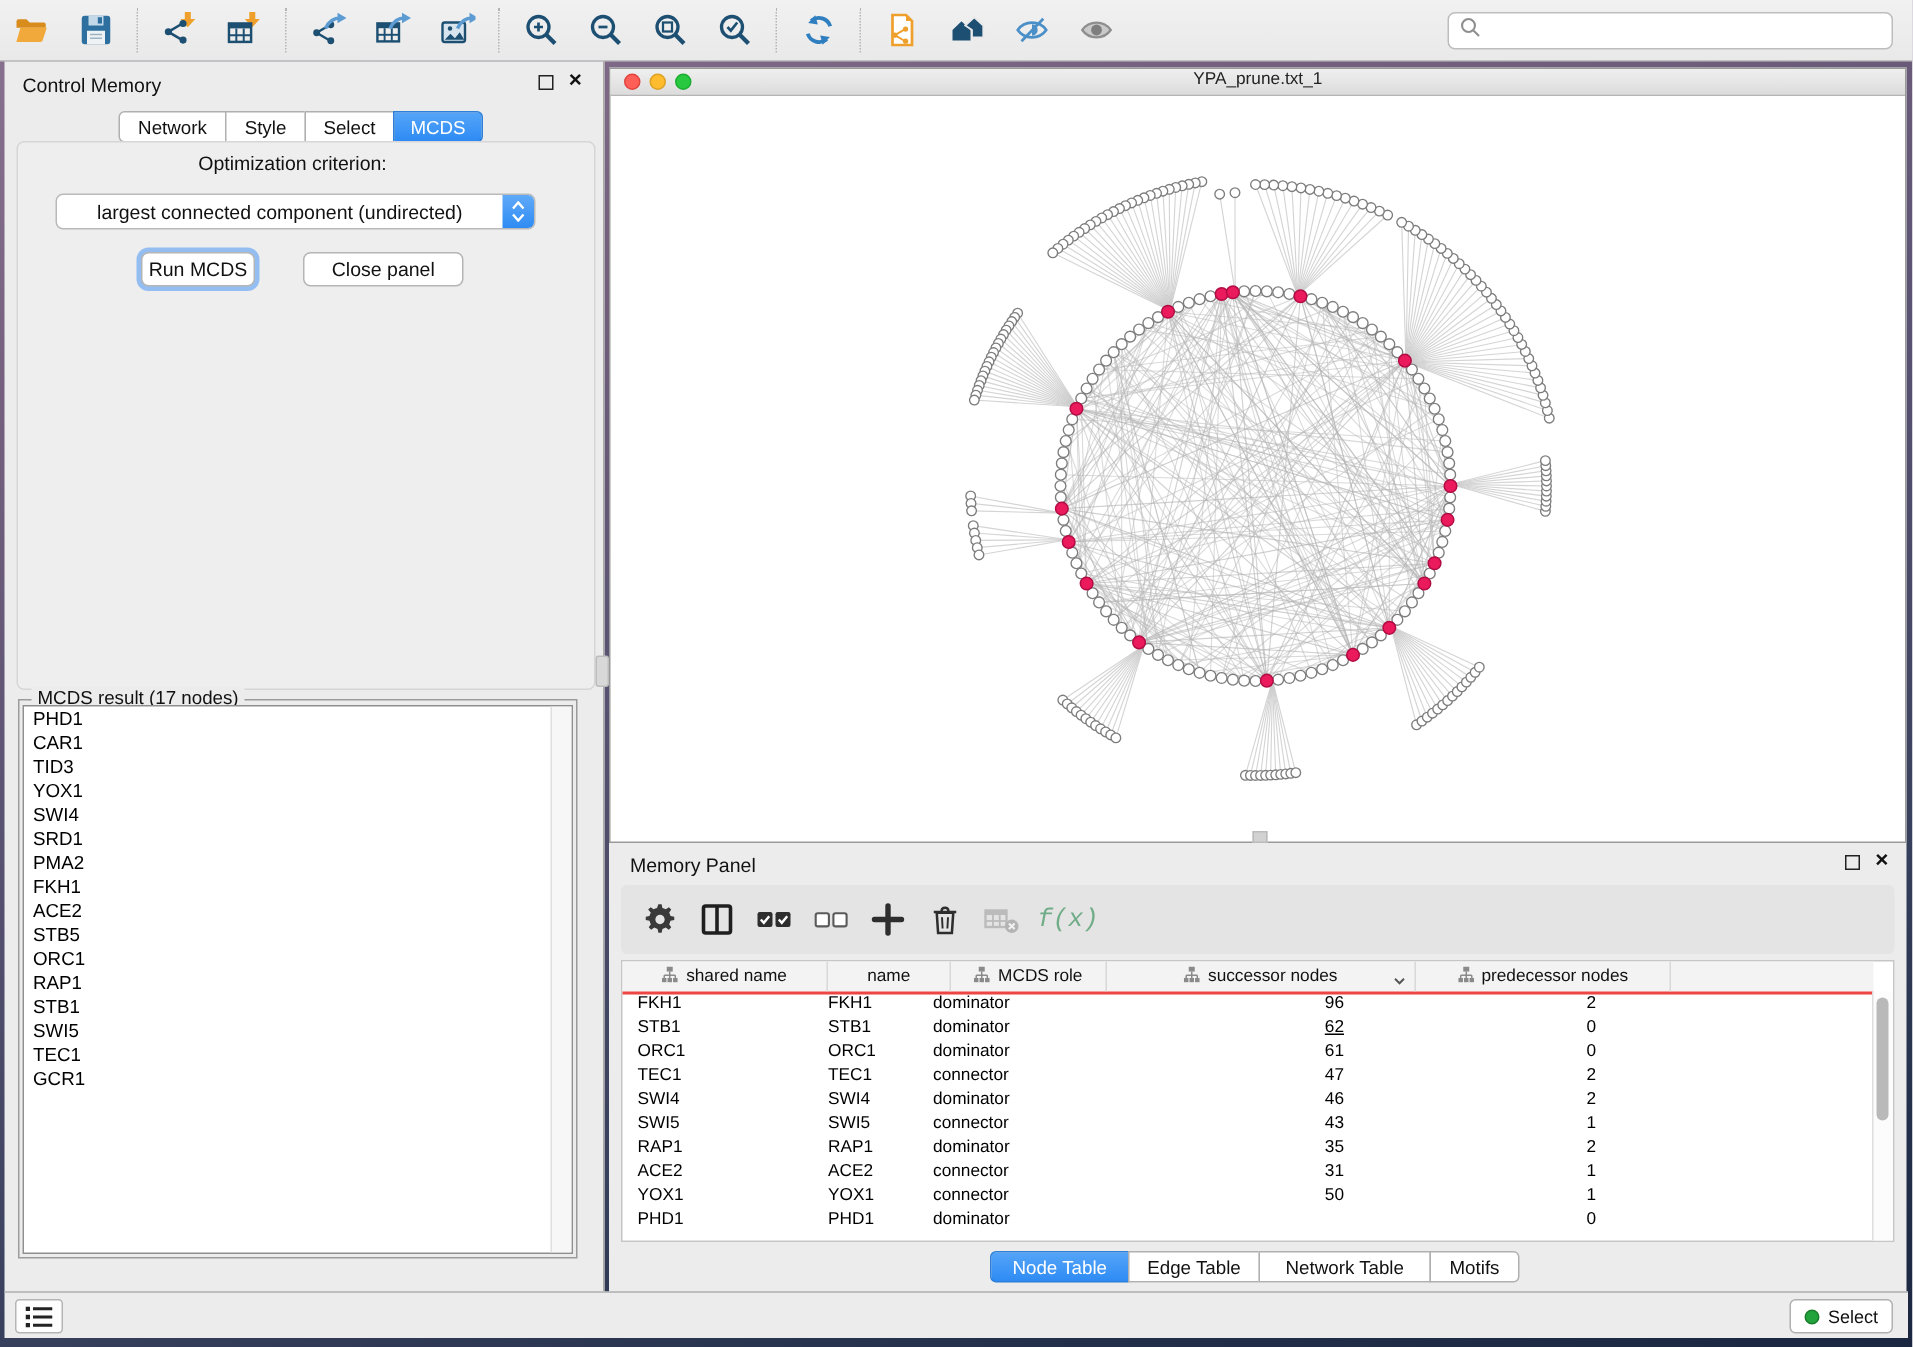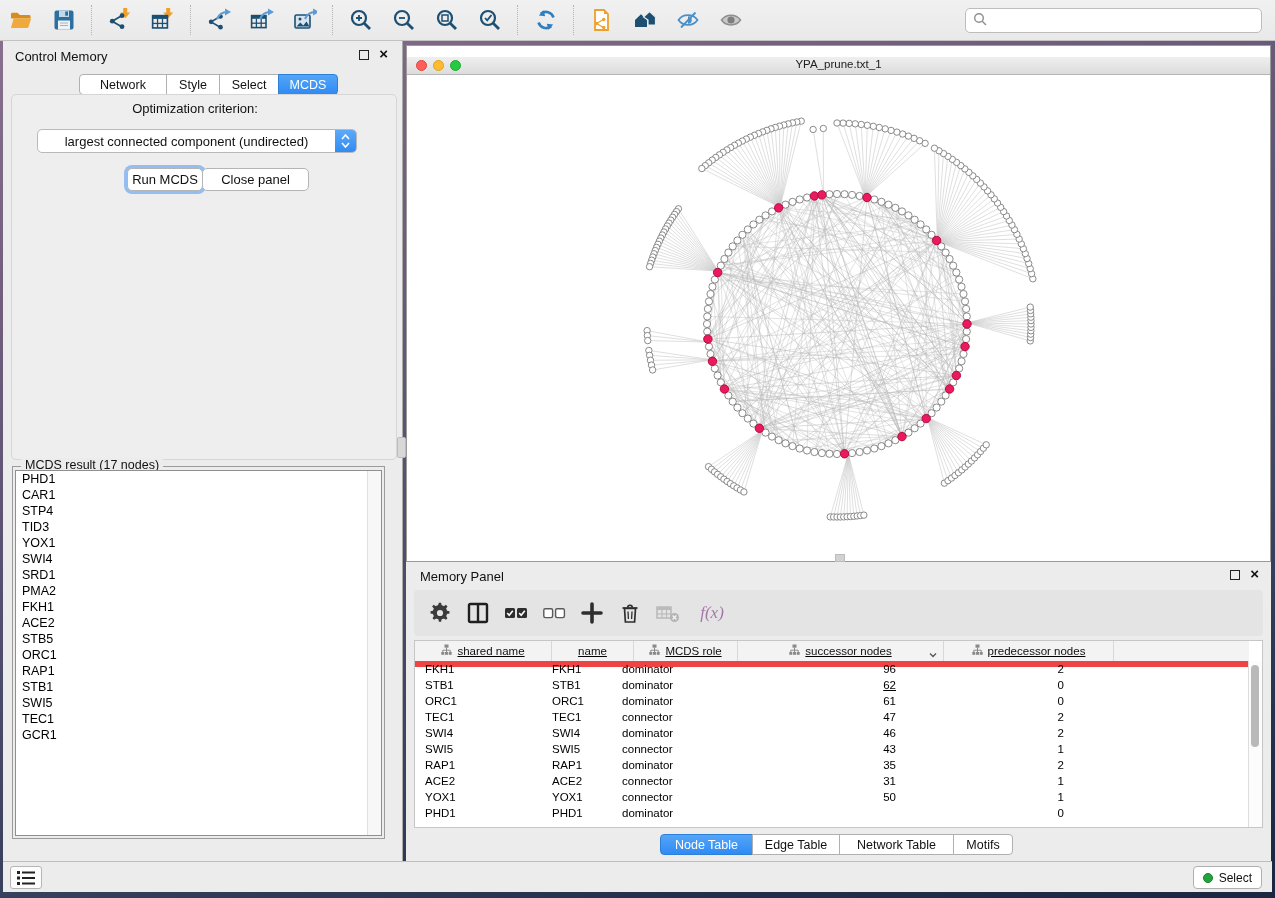--- a/index.html
+++ b/index.html
@@ -38,34 +38,34 @@
     font-size:13px;color:#111;display:flex;align-items:center;justify-content:center;box-sizing:border-box;}
   .btn.focus-ring{box-shadow:0 0 0 3px rgba(100,165,245,.65);}
   .result-group{position:absolute;left:9px;top:425px;width:373px;height:373px;border:1px solid #9b9b9b;box-sizing:border-box;}
   .result-legend{position:absolute;left:8px;top:-9px;background:#ececec;padding:0 4px;font-size:12.5px;color:#111;}
   .result-list{position:absolute;left:2px;top:3px;right:2px;bottom:2px;background:#fff;border:1px solid #8f8f8f;overflow:hidden;}
   .result-scroll{position:absolute;right:0;top:0;bottom:0;width:13px;background:#f7f7f7;border-left:1px solid #e0e0e0;}
   .mcds-item{font-size:12.5px;line-height:16px;padding-left:6px;color:#000;}
   .vsplit-grip{position:absolute;left:397px;top:437px;width:7px;height:19px;background:#d8d8d8;border:1px solid #bdbdbd;border-radius:2px;}
   
   .net-window{position:absolute;left:406px;top:45px;width:865px;height:517px;background:#fff;border:1px solid #9a9a9a;box-sizing:border-box;}
-  .net-titlebar{position:absolute;left:0;top:11px;right:0;height:17px;background:linear-gradient(#efefef,#dcdcdc);border-bottom:1px solid #b5b5b5;}
+  .net-titlebar{position:absolute;left:0;top:0;right:0;height:17px;background:linear-gradient(#efefef,#dcdcdc);border-bottom:1px solid #b5b5b5;}
   .tl{position:absolute;top:3px;width:11px;height:11px;border-radius:50%;}
   .net-title{position:absolute;left:0;right:0;top:1px;text-align:center;font-size:11.5px;color:#222;}
   .net-canvas{position:absolute;left:0;top:17px;}
   .hsplit-grip{position:absolute;left:429px;top:492px;width:8px;height:6px;background:#d2d2d2;border:1px solid #bbb;}
   
   .table-panel{position:absolute;left:406px;top:562px;width:865px;height:299px;background:#ececec;}
   .tp-toolbar{position:absolute;left:8px;top:28px;width:849px;height:46px;background:#e4e4e4;border-radius:4px;
     display:flex;align-items:center;padding-left:14px;box-sizing:border-box;}
   .tp-btn{width:24px;height:24px;margin-right:14px;display:flex;align-items:center;justify-content:center;flex:0 0 auto;}
   .tp-btn.disabled{opacity:.55;}
-  .fx-label{font-size:17px;font-style:italic;font-family:Liberation Serif, serif;color:#701a75;margin-left:2px;}
+  .fx-label{font-size:17px;font-style:italic;font-family:Liberation Mono, monospace;color:#15803d;margin-left:2px;}
   .ntable{position:absolute;left:8px;top:78px;width:849px;height:188px;background:#fff;border:1px solid #c6c6c6;box-sizing:border-box;}
-  .thead{position:absolute;left:0;top:0;right:13px;height:20px;background:#f3f3f3;border-bottom:6px solid #ef4444;display:flex;text-decoration:underline;}
+  .thead{position:absolute;left:0;top:0;right:13px;height:20px;background:#f3f3f3;border-bottom:2px solid #ef4444;display:flex;}
   .th{box-sizing:border-box;border-right:1px solid #d8d8d8;height:20px;display:flex;align-items:center;justify-content:center;
     font-size:11.5px;color:#111;gap:5px;position:relative;}
   .th .sort{position:absolute;right:6px;top:7px;}
   .tbody{position:absolute;left:0;top:20px;right:13px;bottom:0;}
   .tr{display:flex;height:16px;}
   .td{box-sizing:border-box;font-size:11.5px;color:#000;line-height:16px;white-space:nowrap;overflow:hidden;}
   .tscroll{position:absolute;right:0;top:20px;bottom:0;width:13px;background:#fcfcfc;border-left:1px solid #ddd;}
   .tscroll .thumb{position:absolute;left:2px;top:4px;width:8px;height:82px;background:#b9b9b9;border-radius:4px;}
   .tp-tabs{position:absolute;left:254px;top:272px;height:21px;display:flex;}
   
@@ -247,46 +247,45 @@
       </span>
       <input placeholder="" style="">
     </div>
   </div>
 
   <div class="control-panel">
     <div class="panel-title">Control Memory</div>
     <div class="win-mini" style="right:33px;"></div>
     <div class="win-x" style="right:14px;">×</div>
     <div class="cp-tabs" id="cp-tabs">
-        <div class="tab first" style="width: 88px;">Network</div>
+        <div class="tab first" style="width: 72px;">Network</div>
         <div class="tab" style="width: 54px;">Style</div>
         <div class="tab" style="width: 60px;">Select</div>
         <div class="tab last active" style="width: 60px;">MCDS</div>
       </div>
     <div class="cp-content"></div>
     <div class="opt-label">Optimization criterion:</div>
     <div class="dropdown">
       <span class="dd-text">largest connected component (undirected)</span>
       <span class="dd-stepper">
         <svg width="9" height="6" viewBox="0 0 9 6">
             <path d="M1 5 L4.5 1 L8 5" fill="none" stroke="#fff" stroke-width="1.6"></path>
           </svg>
         <svg width="9" height="6" viewBox="0 0 9 6">
             <path d="M1 1 L4.5 5 L8 1" fill="none" stroke="#fff" stroke-width="1.6"></path>
           </svg>
       </span>
     </div>
-    <div class="btn focus-ring" style="left:91px;top:127px;width:76px;margin-left:33px;">Run MCDS</div>
+    <div class="btn focus-ring" style="left:91px;top:127px;width:76px;">Run MCDS</div>
     <div class="btn" style="left:199px;top:127px;width:107px;">Close panel</div>
     <div class="result-group">
       <div class="result-legend">MCDS result (17 nodes)</div>
       <div class="result-list" id="mcds-list">
         <div class="mcds-item">PHD1</div>
           <div class="mcds-item">CAR1</div>
-          <div class="mcds-item">STP4</div>
           <div class="mcds-item">TID3</div>
           <div class="mcds-item">YOX1</div>
           <div class="mcds-item">SWI4</div>
           <div class="mcds-item">SRD1</div>
           <div class="mcds-item">PMA2</div>
           <div class="mcds-item">FKH1</div>
           <div class="mcds-item">ACE2</div>
           <div class="mcds-item">STB5</div>
           <div class="mcds-item">ORC1</div>
           <div class="mcds-item">RAP1</div>

